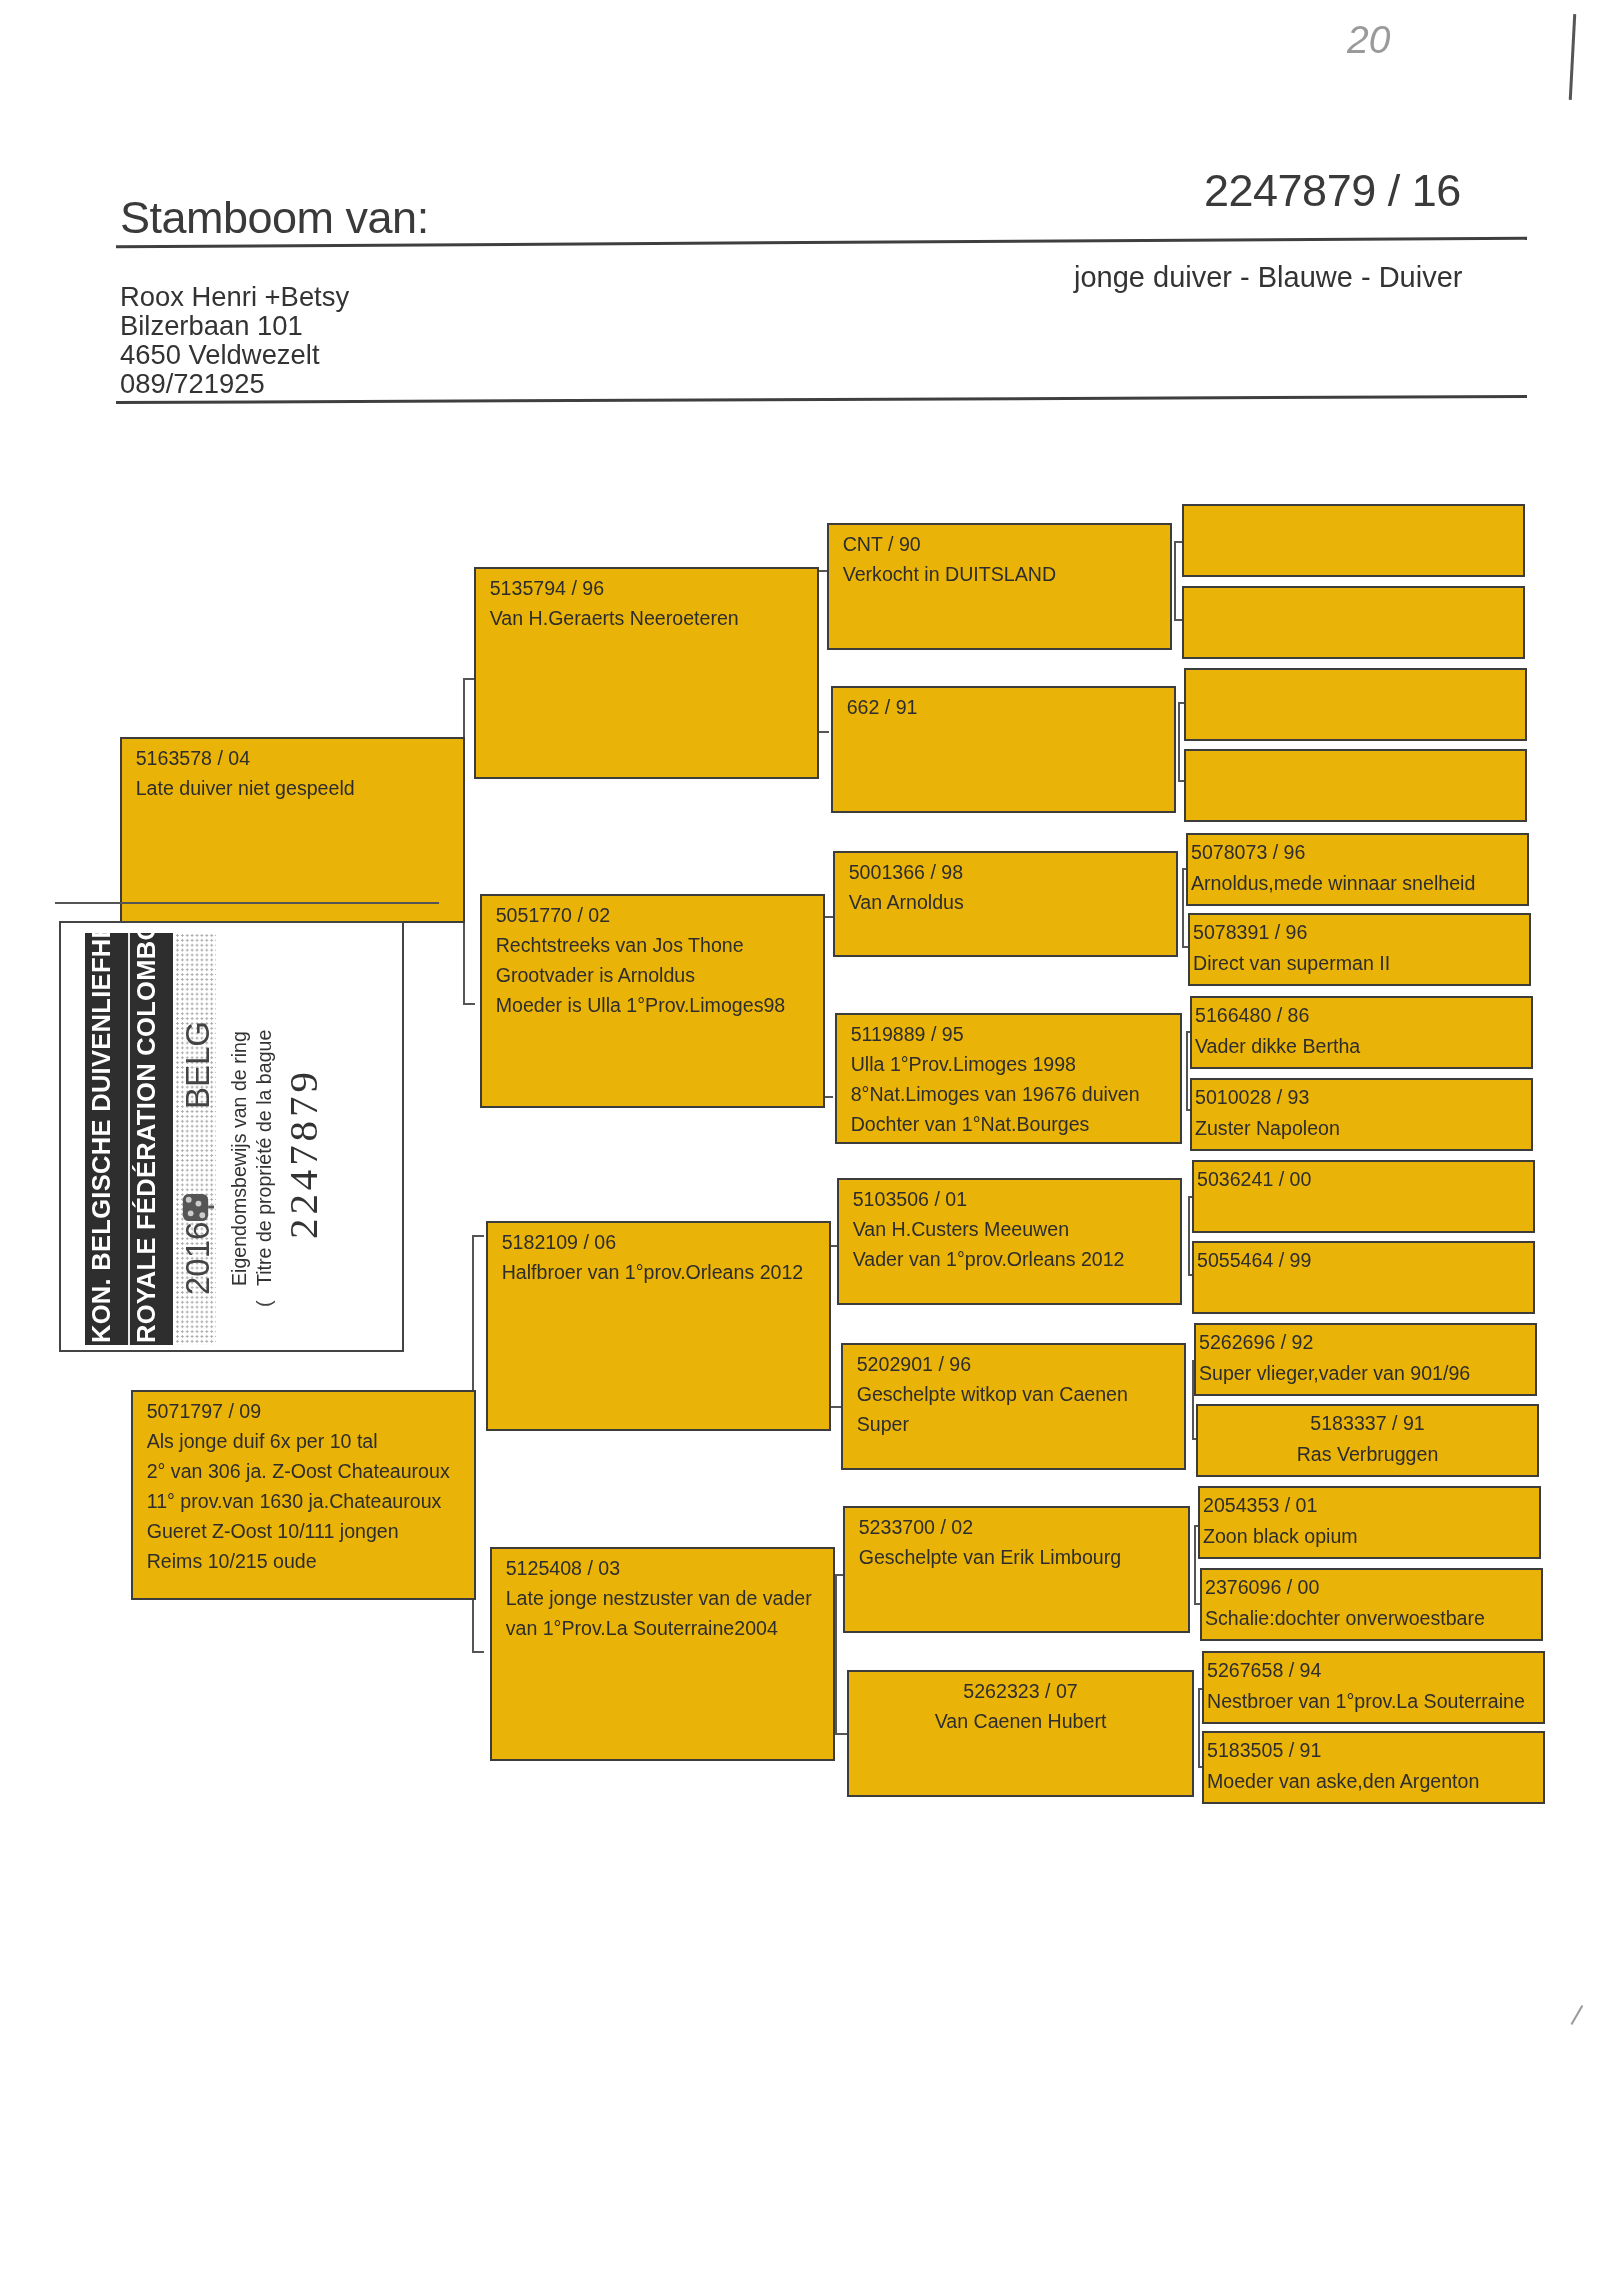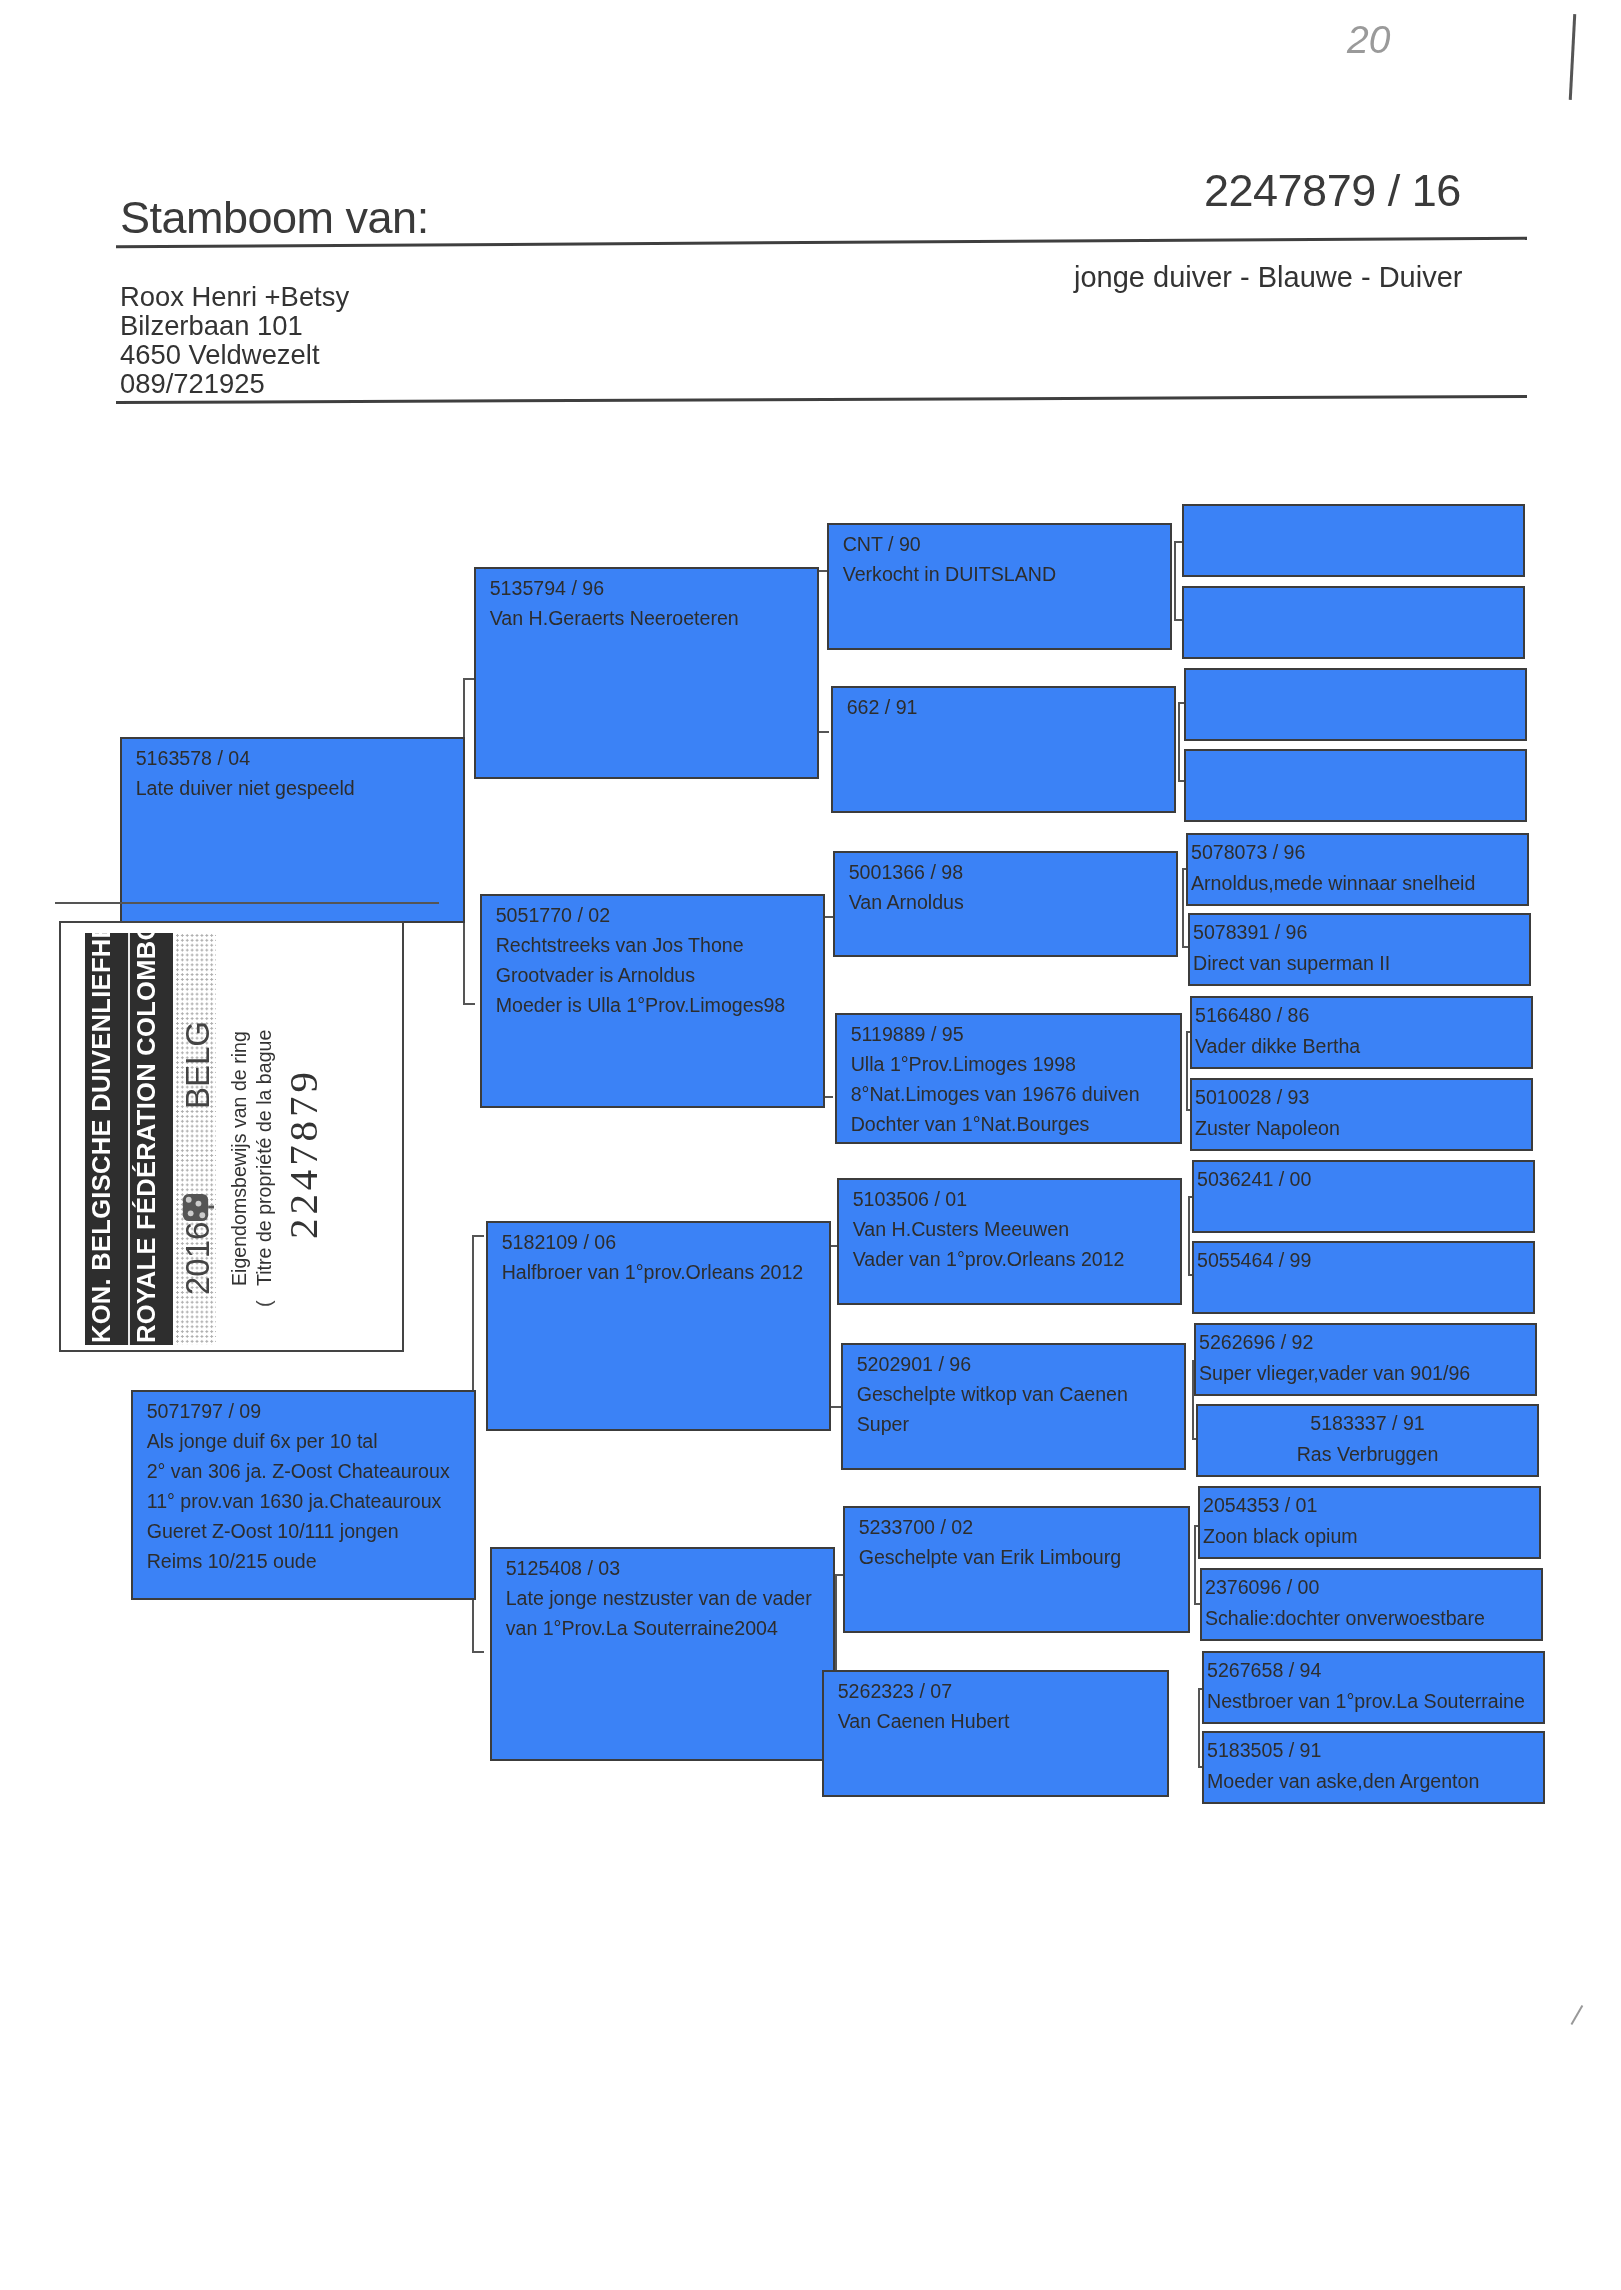--- a/index.html
+++ b/index.html
@@ -13,21 +13,21 @@
   .rule { height:2.9px; background:#3f3f3f; }
   .owner { left:120px; top:282px; font-size:27.4px; line-height:29px; color:#333; }
   .owner div { white-space:nowrap; }
   .subtitle { left:1074px; top:261px; font-size:29px; color:#333; white-space:nowrap; }
 
   .hand-mark { left:1347px; top:17.6px; font-size:39px; color:#9a9a9a; font-style:italic; font-family:Liberation Sans, sans-serif; }
   .hand-line { left:1571px; top:13.7px; width:2.9px; height:86px; background:#555; transform:rotate(3deg); }
   .hand-tick { left:1576px; top:2004px; width:2px; height:21.6px; background:#999; transform:rotate(30deg); }
 
   
-  .box { position:absolute; border:2.9px solid #3c3c3c; background:#3b82f6; box-sizing:border-box;
+  .box { position:absolute; border:2.9px solid #3c3c3c; background:#eab308; box-sizing:border-box;
          padding:3.9px 13.7px; font-size:19.6px; line-height:30px; color:#2d2d2d; overflow:hidden; }
   .box .ring { display:block; white-space:nowrap; }
   .box .line { display:block; white-space:nowrap; }
   .box.g4 { padding:2px 3px; line-height:31px; }
   .bracket { position:absolute; border:2px solid #555; border-right:none; box-sizing:border-box; width:11.8px; }
 
   
   .cert { left:59px; top:921px; width:345px; height:431px; border:2px solid #444; background:#fff; box-sizing:border-box; overflow:hidden; }
   .cert-band { position:absolute; left:23.5px; top:9.8px; width:88px; height:412px; background:#2e2e2e; }
   .cert-band-sep { position:absolute; left:67px; top:9.8px; width:2px; height:412px; background:#e8e8e8; }
@@ -160,21 +160,21 @@
 </div>
 <div class="box" style="left:841px; top:1343px; width:345px; height:127px;">
   <span class="ring">5202901 / 96</span>
   <span class="line">Geschelpte witkop van Caenen</span>
   <span class="line">Super</span>
 </div>
 <div class="box" style="left:843px; top:1506px; width:347px; height:127px;">
   <span class="ring">5233700 / 02</span>
   <span class="line">Geschelpte van Erik Limbourg</span>
 </div>
-<div class="box" style="left:822px; top:1670px; width:347px; height:127px;">
+<div class="box" style="left:847px; top:1670px; width:347px; height:127px;text-align:center;">
   <span class="ring">5262323 / 07</span>
   <span class="line">Van Caenen Hubert</span>
 </div>
 
 <div class="box g4" style="left:1182px; top:504px; width:343px; height:73px;">
   <span class="ring"></span>
   <span class="line"></span>
 </div>
 <div class="box g4" style="left:1182px; top:586px; width:343px; height:73px;">
   <span class="ring"></span>

